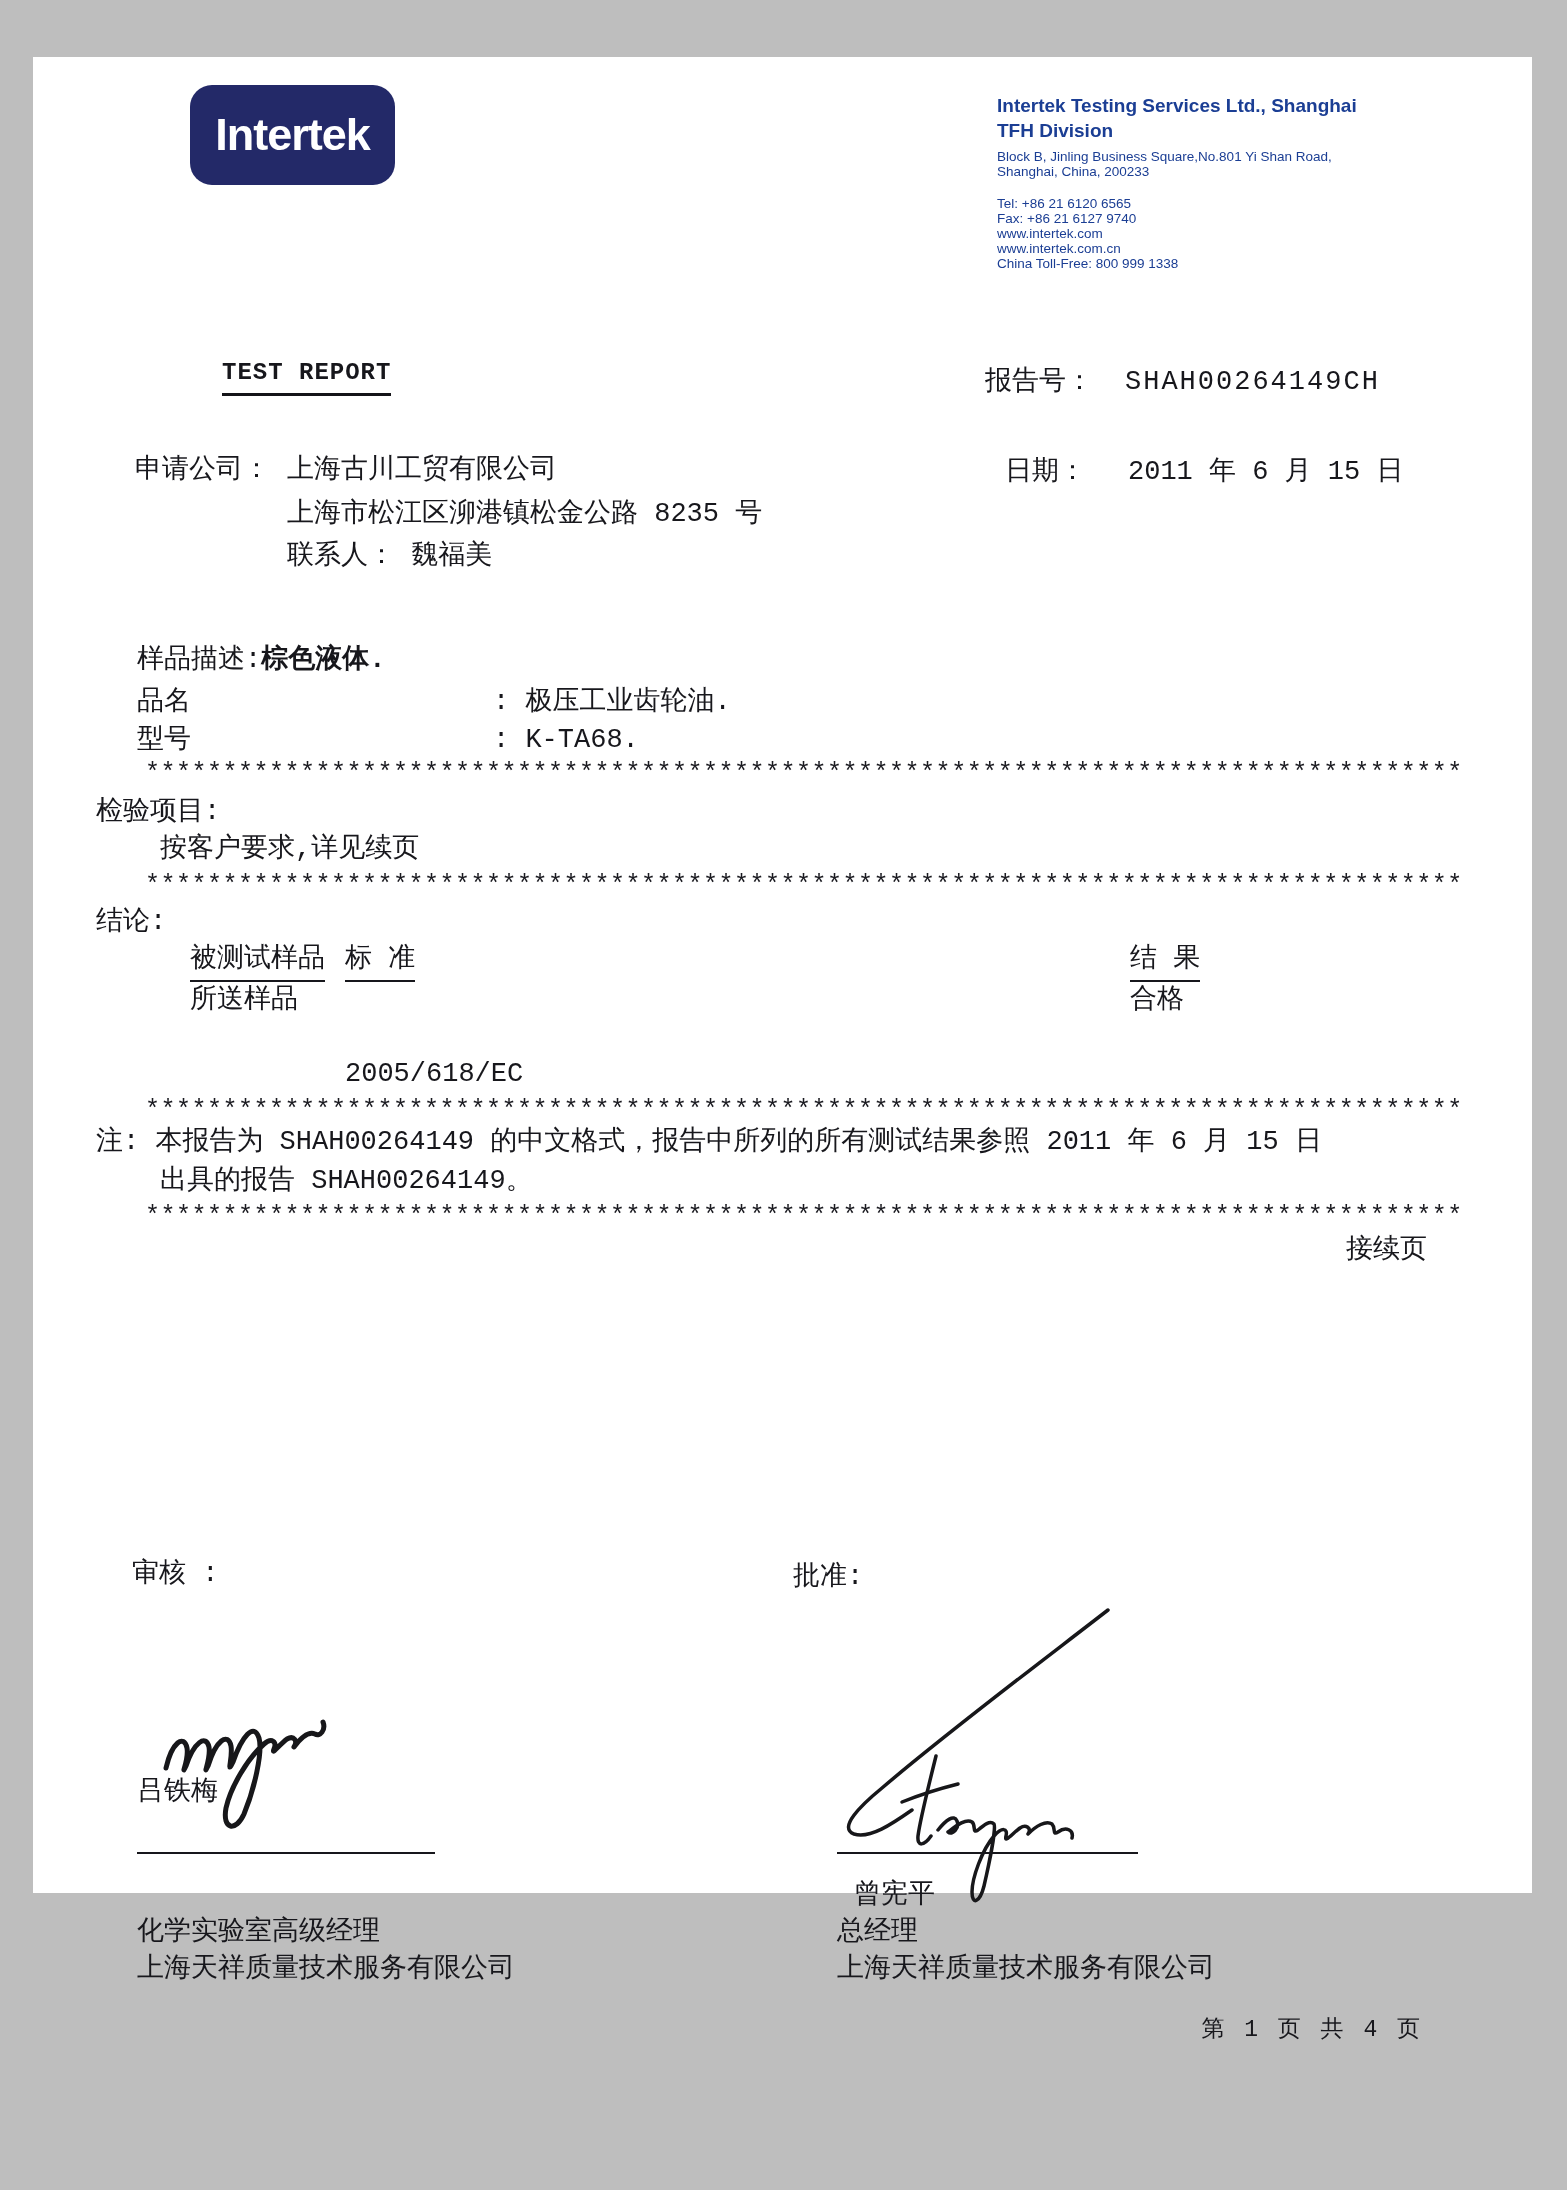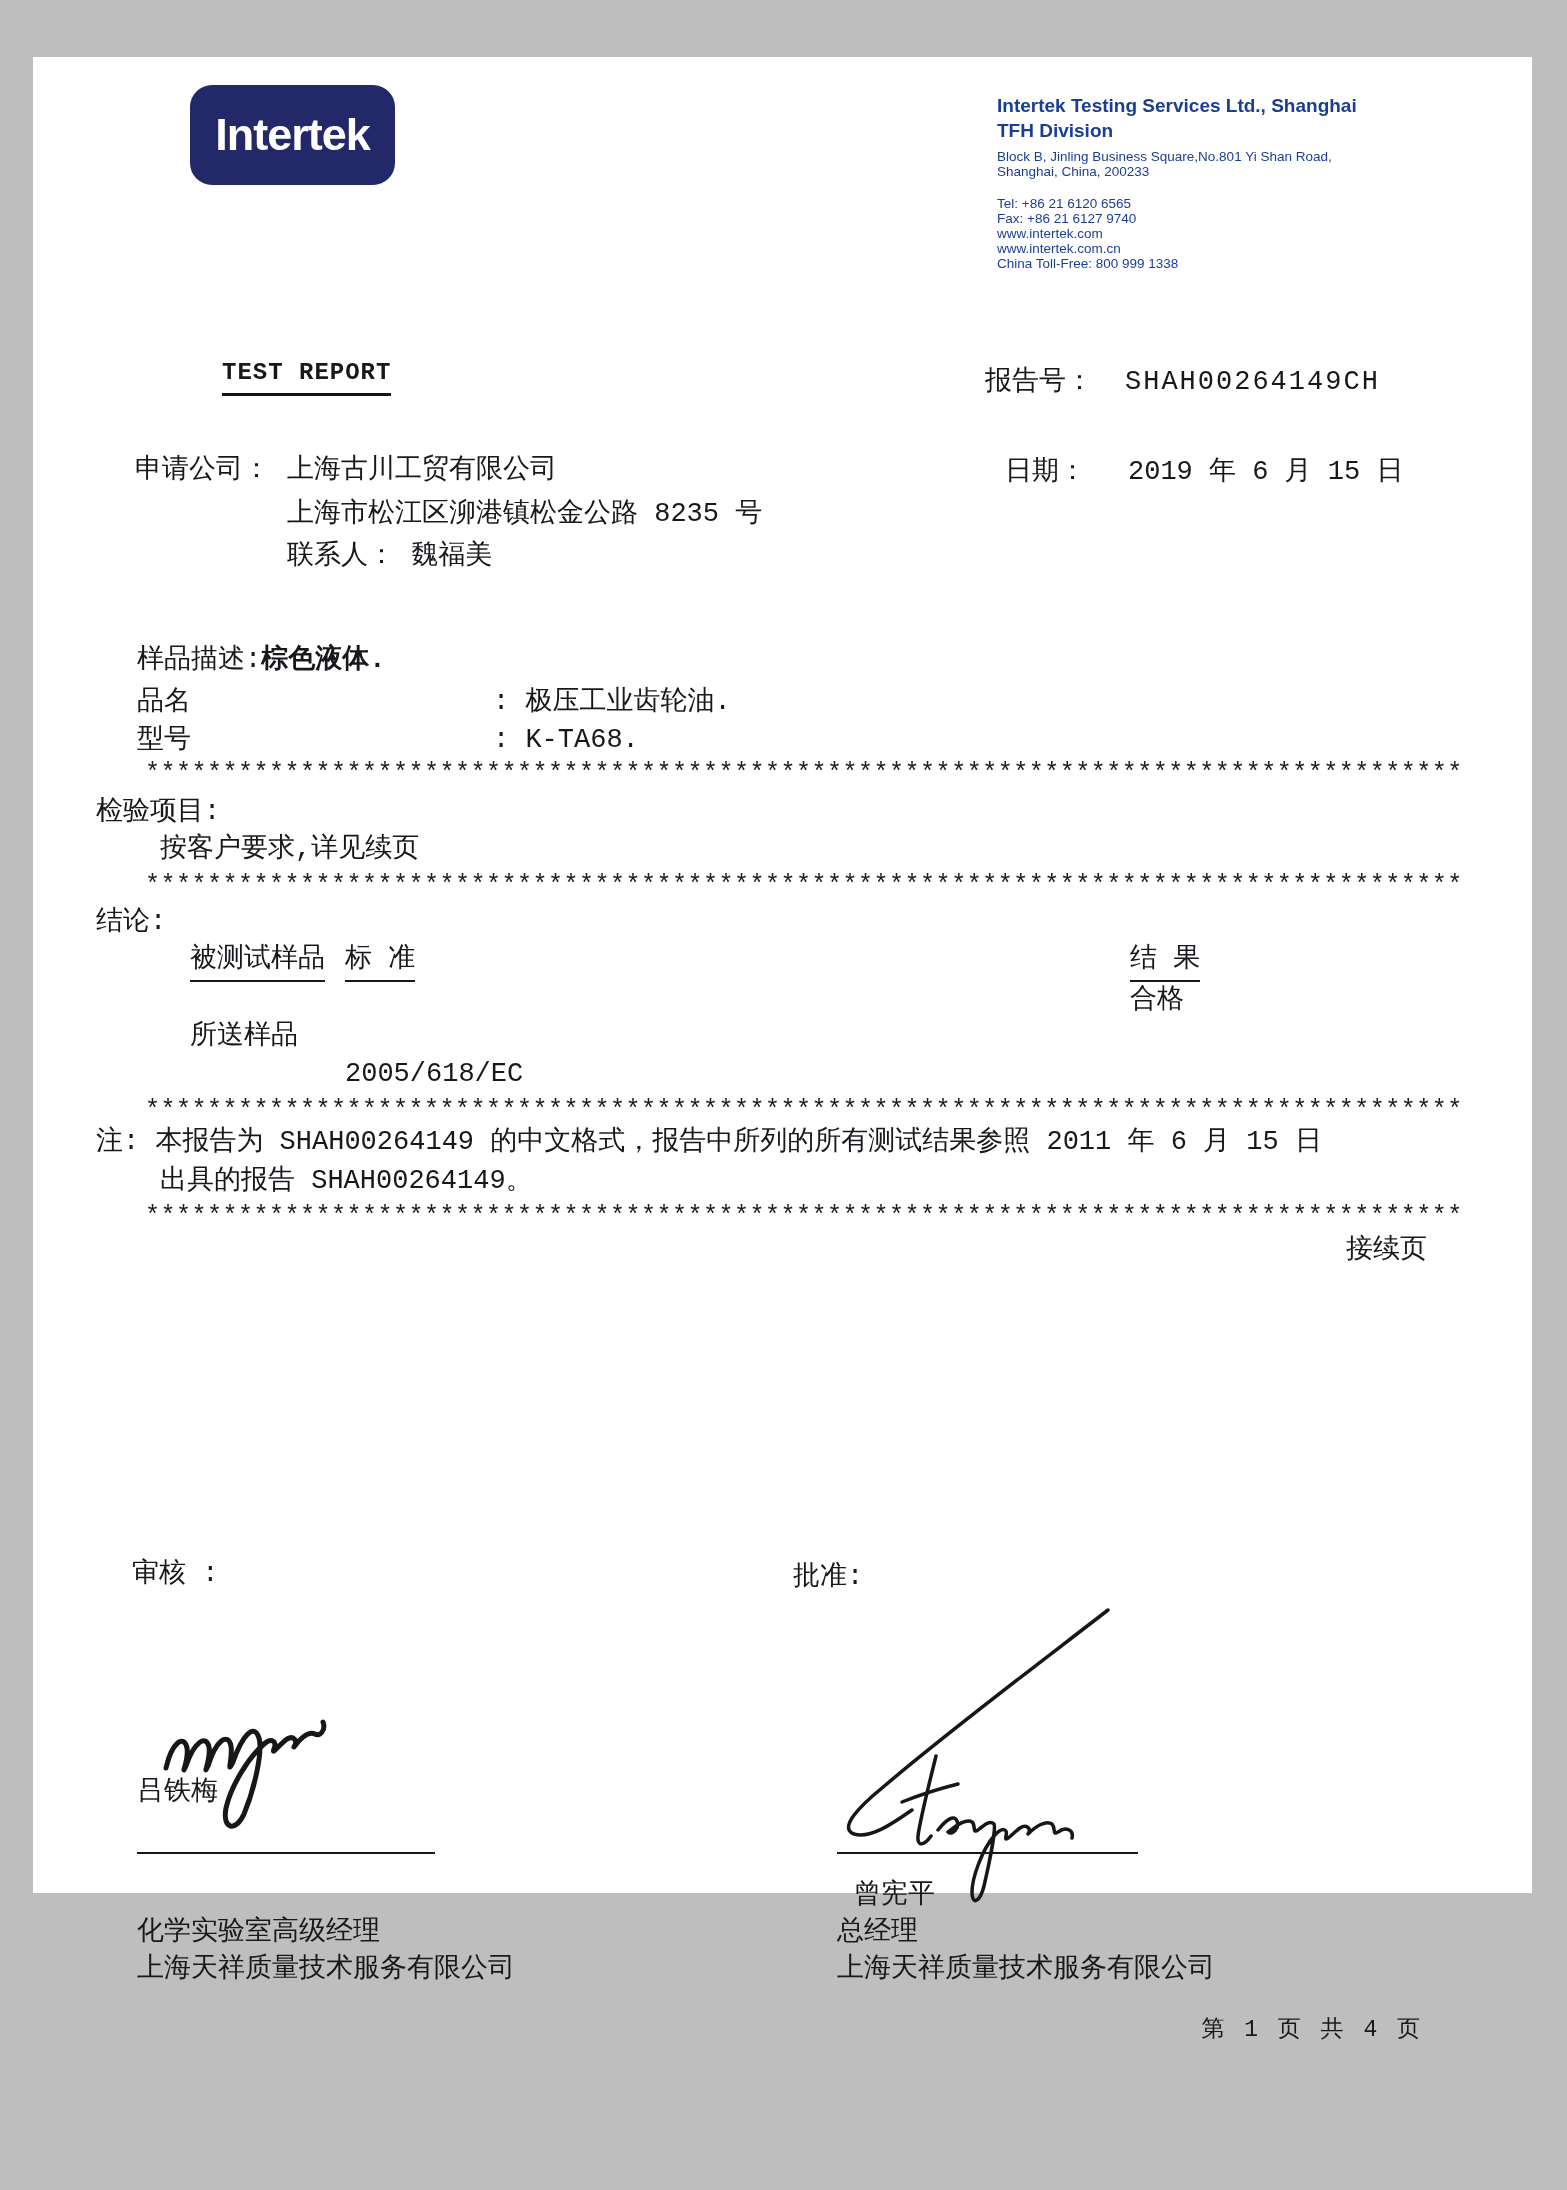--- a/index.html
+++ b/index.html
@@ -73,21 +73,21 @@
     <div>China Toll-Free: 800 999 1338</div>
   </div>
 
   <div class="abs doc title">TEST REPORT</div>
   <div class="abs doc" style="left:952px;top:308px;">报告号：</div>
   <div class="abs doc" style="left:1092px;top:308px;letter-spacing:2px;">SHAH00264149CH</div>
 
   <div class="abs doc" style="left:102px;top:396px;">申请公司：</div>
   <div class="abs doc" style="left:254px;top:396px;">上海古川工贸有限公司</div>
   <div class="abs doc" style="left:972px;top:398px;">日期：</div>
-  <div class="abs doc" style="left:1095px;top:398px;">2019 年 6 月 15 日</div>
+  <div class="abs doc" style="left:1095px;top:398px;">2011 年 6 月 15 日</div>
   <div class="abs doc" style="left:254px;top:440px;">上海市松江区泖港镇松金公路 8235 号</div>
   <div class="abs doc" style="left:254px;top:482px;">联系人： 魏福美</div>
 
   <div class="abs doc" style="left:104px;top:586px;">
     <span>样品描述:</span><span class="b">棕色液体.</span>
   </div>
   <div class="abs doc" style="left:104px;top:628px;">品名</div>
   <div class="abs doc" style="left:460px;top:628px;">: 极压工业齿轮油.</div>
   <div class="abs doc" style="left:104px;top:666px;">型号</div>
   <div class="abs doc" style="left:460px;top:666px;">: K-TA68.</div>
@@ -97,21 +97,21 @@
   <div class="abs doc" style="left:63px;top:738px;">检验项目:</div>
   <div class="abs doc" style="left:127px;top:775px;">按客户要求,详见续页</div>
 
   <div class="abs doc sep" style="left:112px;top:812px;">**************************************************************************************</div>
 
   <div class="abs doc" style="left:63px;top:848px;">结论:</div>
   <div class="abs doc" style="left:157px;top:885px;"><span class="u">被测试样品</span></div>
   <div class="abs doc" style="left:312px;top:885px;"><span class="u">标 准</span></div>
   <div class="abs doc" style="left:1097px;top:885px;"><span class="u">结 果</span></div>
 
-  <div class="abs doc" style="left:157px;top:926px;margin-top:36px;">所送样品</div>
+  <div class="abs doc" style="left:157px;top:926px;">所送样品</div>
   <div class="abs doc" style="left:1097px;top:926px;">合格</div>
   <div class="abs doc" style="left:312px;top:1000px;">2005/618/EC</div>
 
   <div class="abs doc sep" style="left:112px;top:1037px;">**************************************************************************************</div>
 
   <div class="abs doc" style="left:63px;top:1068px;">注: 本报告为 SHAH00264149 的中文格式，报告中所列的所有测试结果参照 2011 年 6 月 15 日</div>
   <div class="abs doc" style="left:127px;top:1107px;">出具的报告 SHAH00264149。</div>
 
   <div class="abs doc sep" style="left:112px;top:1143px;">**************************************************************************************</div>
 

